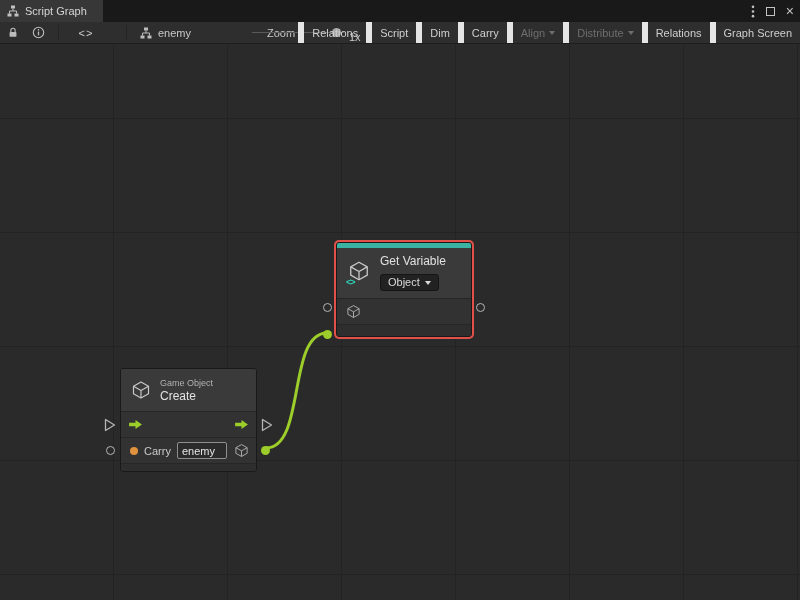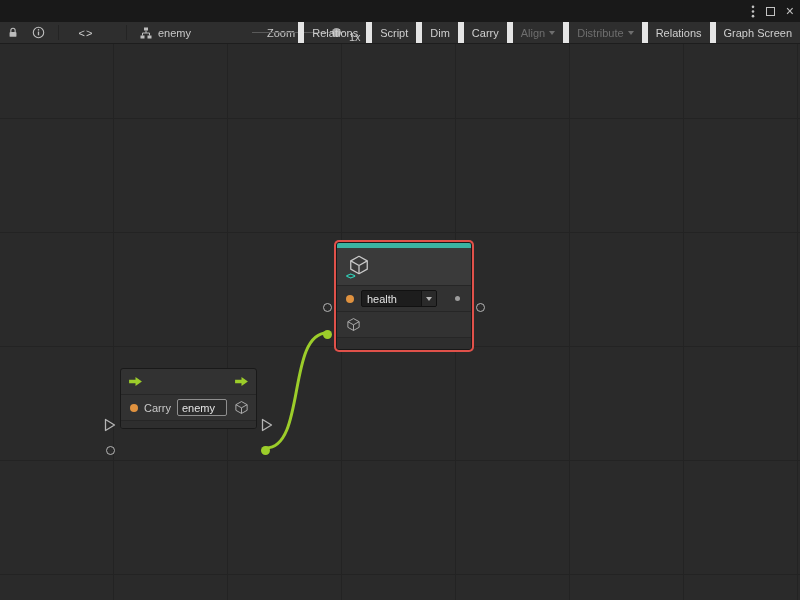--- a/index.html
+++ b/index.html
@@ -118,20 +118,26 @@
     </symbol>
     <symbol id="icon-kebab" viewBox="0 0 4 14">
       <circle cx="2" cy="2" r="1.4" fill="currentColor"></circle>
       <circle cx="2" cy="7" r="1.4" fill="currentColor"></circle>
       <circle cx="2" cy="12" r="1.4" fill="currentColor"></circle>
     </symbol>
   </defs>
 </svg>
 
 <div class="titlebar">
+  <div class="tab">
+    <svg class="tab-icon">
+        <use href="#icon-graph"></use>
+      </svg>
+    <span>Script Graph</span>
+  </div>
   <div class="win-controls">
     <svg class="kebab-icon">
         <use href="#icon-kebab"></use>
       </svg>
     <span class="maxbox"></span>
     <span class="closex">×</span>
   </div>
 </div>
 
 <div class="toolbar">
@@ -195,20 +201,29 @@
   </div>
 </div>
 
 <div class="canvas">
 
   <svg class="wire-layer" viewBox="0 0 800 556">
     <path d="M266 404 C306 404 287 289 327 289" stroke="#9ccd2a" stroke-width="3" fill="none" stroke-linecap="round" style="pointer-events:stroke;"></path>
   </svg>
 
   <div class="node node-create">
+    <div class="nc-head">
+      <svg class="cube20">
+          <use href="#icon-cube"></use>
+        </svg>
+      <div>
+        <div class="nc-cat">Game Object</div>
+        <div class="nc-ttl">Create</div>
+      </div>
+    </div>
     <div class="nc-flow">
       <svg class="arrow in">
           <use href="#icon-arrow"></use>
         </svg>
       <svg class="arrow out">
           <use href="#icon-arrow"></use>
         </svg>
     </div>
     <div class="nc-name">
       <span class="dot-orange"></span>
@@ -232,30 +247,27 @@
 
   <div class="node node-getvar">
     <div class="teal-strip"></div>
     <div class="gv-head">
       <div class="gv-iconwrap">
         <svg>
             <use href="#icon-cube"></use>
           </svg>
         <span class="gv-code">&lt;&gt;</span>
       </div>
-    </div>
-    <div class="gv-row1">
-      <span class="dot-orange"></span>
-      <div class="dropdown">
-        <span class="dd-text">health</span>
-        <span class="dd-caretbox">
-            <span class="caret"></span>
-          </span>
-      </div>
-      <span class="dot-gray"></span>
+      <div>
+        <div class="gv-ttl">Get Variable</div>
+        <div class="obj-btn">
+          <span>Object</span>
+          <span class="caret"></span>
+        </div>
+      </div>
     </div>
     <div class="gv-row2">
       <svg class="cube16">
           <use href="#icon-cube"></use>
         </svg>
     </div>
     <div class="gv-foot"></div>
 
     <span class="port circ" style="left:-14px; top:60px;"></span>
     <span class="port circ" style="right:-14px; top:60px;"></span>

